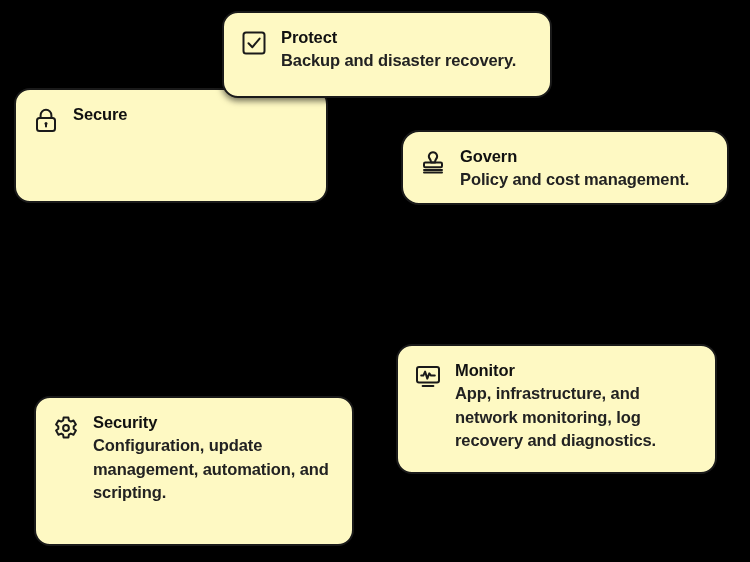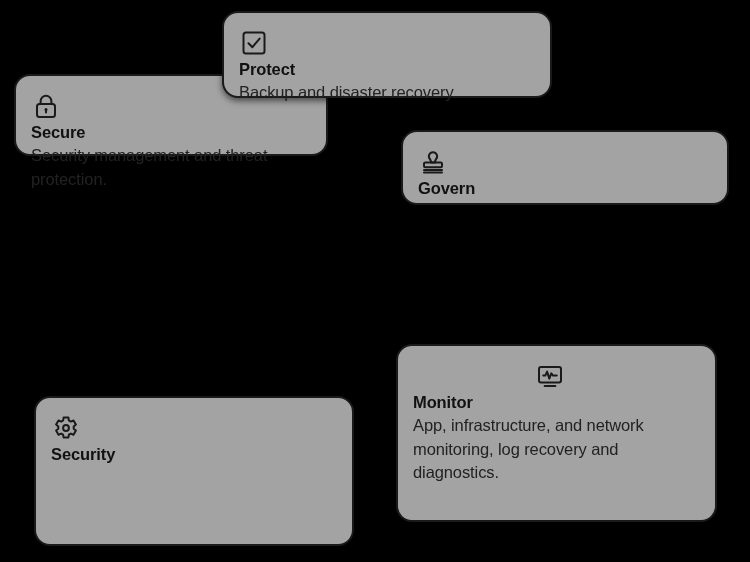--- a/index.html
+++ b/index.html
@@ -15,26 +15,26 @@
     position: relative;
   }
   #canvas {
     position: relative;
     width: 750px;
     height: 562px;
     background: #000000;
   }
   .card {
     position: absolute;
-    background: #a3a3a3;
+    background: #fef9c3;
     border: 2px solid #1a1a1a;
     border-radius: 16px;
     box-sizing: border-box;
     display: flex;
-    flex-direction: column;
+    flex-direction: row;
     align-items: flex-start;
     padding: 14px 16px 14px 15px;
     box-shadow: 0 3px 6px rgba(0,0,0,0.55);
   }
   .card-icon {
     flex: 0 0 auto;
     width: 30px;
     height: 30px;
     margin-right: 12px;
     margin-top: 2px;
@@ -54,32 +54,32 @@
     font-size: 16.5px;
     font-weight: bold;
     color: #111111;
     line-height: 1.28;
     letter-spacing: -0.1px;
     margin: 0 0 1px 0;
     white-space: nowrap;
   }
   .card-desc {
     font-size: 16.5px;
-    font-weight: normal;
+    font-weight: bold;
     color: #222222;
     line-height: 1.42;
     letter-spacing: -0.1px;
     margin: 0;
   }
 
   
   #card-protect   { left: 222px; top: 11px;  width: 330px; height: 87px;  z-index: 5; }
-  #card-secure    { left: 14px;  top: 74px;  width: 314px; height: 82px;  z-index: 4; }
-  #card-govern    { left: 401px; top: 130px; width: 328px; height: 75px;  z-index: 3; }
-  #card-monitor   { left: 396px; top: 344px; width: 321px; height: 178px; z-index: 3; align-items: center; }
+  #card-secure    { left: 14px;  top: 88px;  width: 314px; height: 115px;  z-index: 4; }
+  #card-govern    { left: 401px; top: 130px; width: 328px; height: 75px;  z-index: 3; border-radius: 18px; }
+  #card-monitor   { left: 396px; top: 344px; width: 321px; height: 130px; z-index: 3; }
   #card-configure { left: 34px;  top: 396px; width: 320px; height: 150px; z-index: 4; }
 </style>
 </head>
 <body>
 
 <div id="canvas">
 
   <div class="card" id="card-protect">
     <span class="card-icon">
       <svg width="28" height="28" viewBox="0 0 28 28" fill="none" stroke="currentColor" stroke-width="2" stroke-linecap="round" stroke-linejoin="round">
@@ -97,35 +97,35 @@
     <span class="card-icon">
       <svg width="28" height="28" viewBox="0 0 28 28" fill="none" stroke="currentColor" stroke-width="2" stroke-linecap="round" stroke-linejoin="round">
         <rect x="5" y="12" width="18" height="13" rx="2.5"></rect>
         <path d="M8.6 12 V9.2 a5.4 5.4 0 0 1 10.8 0 V12"></path>
         <circle cx="14" cy="17.4" r="1.5" fill="currentColor" stroke="none"></circle>
         <path d="M14 18.4 V20.6"></path>
       </svg>
     </span>
     <div class="card-text">
       <p class="card-title">Secure</p>
-      <p class="card-desc">Security management and threat protection.</p>
     </div>
   </div>
 
   <div class="card" id="card-govern">
     <span class="card-icon">
       <svg width="28" height="28" viewBox="0 0 28 28" fill="none" stroke="currentColor" stroke-width="2" stroke-linecap="round" stroke-linejoin="round">
         <path d="M14 4.2 a4.1 4.1 0 0 0 -3.1 6.8 c0.9 1.1 1.1 2.2 1.0 3.4 h4.2 c-0.1 -1.2 0.1 -2.3 1.0 -3.4 A4.1 4.1 0 0 0 14 4.2 Z"></path>
         <rect x="5" y="14.4" width="18" height="4.8" rx="1.3"></rect>
         <path d="M5 22.1 H23"></path>
         <path d="M5 24.6 H23"></path>
       </svg>
     </span>
     <div class="card-text">
       <p class="card-title">Govern</p>
+      <p class="card-desc">Policy and cost management.</p>
     </div>
   </div>
 
   <div class="card" id="card-monitor">
     <span class="card-icon">
       <svg width="28" height="28" viewBox="0 0 28 28" fill="none" stroke="currentColor" stroke-width="2" stroke-linecap="round" stroke-linejoin="round">
         <rect x="3" y="5" width="22" height="15.5" rx="2"></rect>
         <path d="M7.2 13.6 L9.3 13.6 L11.1 9.6 L13.3 16.6 L15.3 11.4 L17.0 13.6 L20.8 13.6"></path>
         <path d="M8.6 24 H19.4"></path>
       </svg>
@@ -138,16 +138,17 @@
 
   <div class="card" id="card-configure">
     <span class="card-icon">
       <svg width="28" height="28" viewBox="0 0 28 28" fill="none" stroke="currentColor" stroke-width="2" stroke-linecap="round" stroke-linejoin="round">
         <path d="M11.6 3.6 h4.8 l0.5 2.9 1.9 1.1 2.7 -1.1 2.4 4.1 -2.2 1.9 0 2.2 2.2 1.9 -2.4 4.1 -2.7 -1.1 -1.9 1.1 -0.5 2.9 h-4.8 l-0.5 -2.9 -1.9 -1.1 -2.7 1.1 -2.4 -4.1 2.2 -1.9 0 -2.2 -2.2 -1.9 2.4 -4.1 2.7 1.1 1.9 -1.1 z"></path>
         <circle cx="14" cy="14" r="2.9"></circle>
       </svg>
     </span>
     <div class="card-text">
       <p class="card-title">Security</p>
+      <p class="card-desc">Configuration, update management, automation, and scripting.</p>
     </div>
   </div>
 
 </div>
 
 </body></html>

